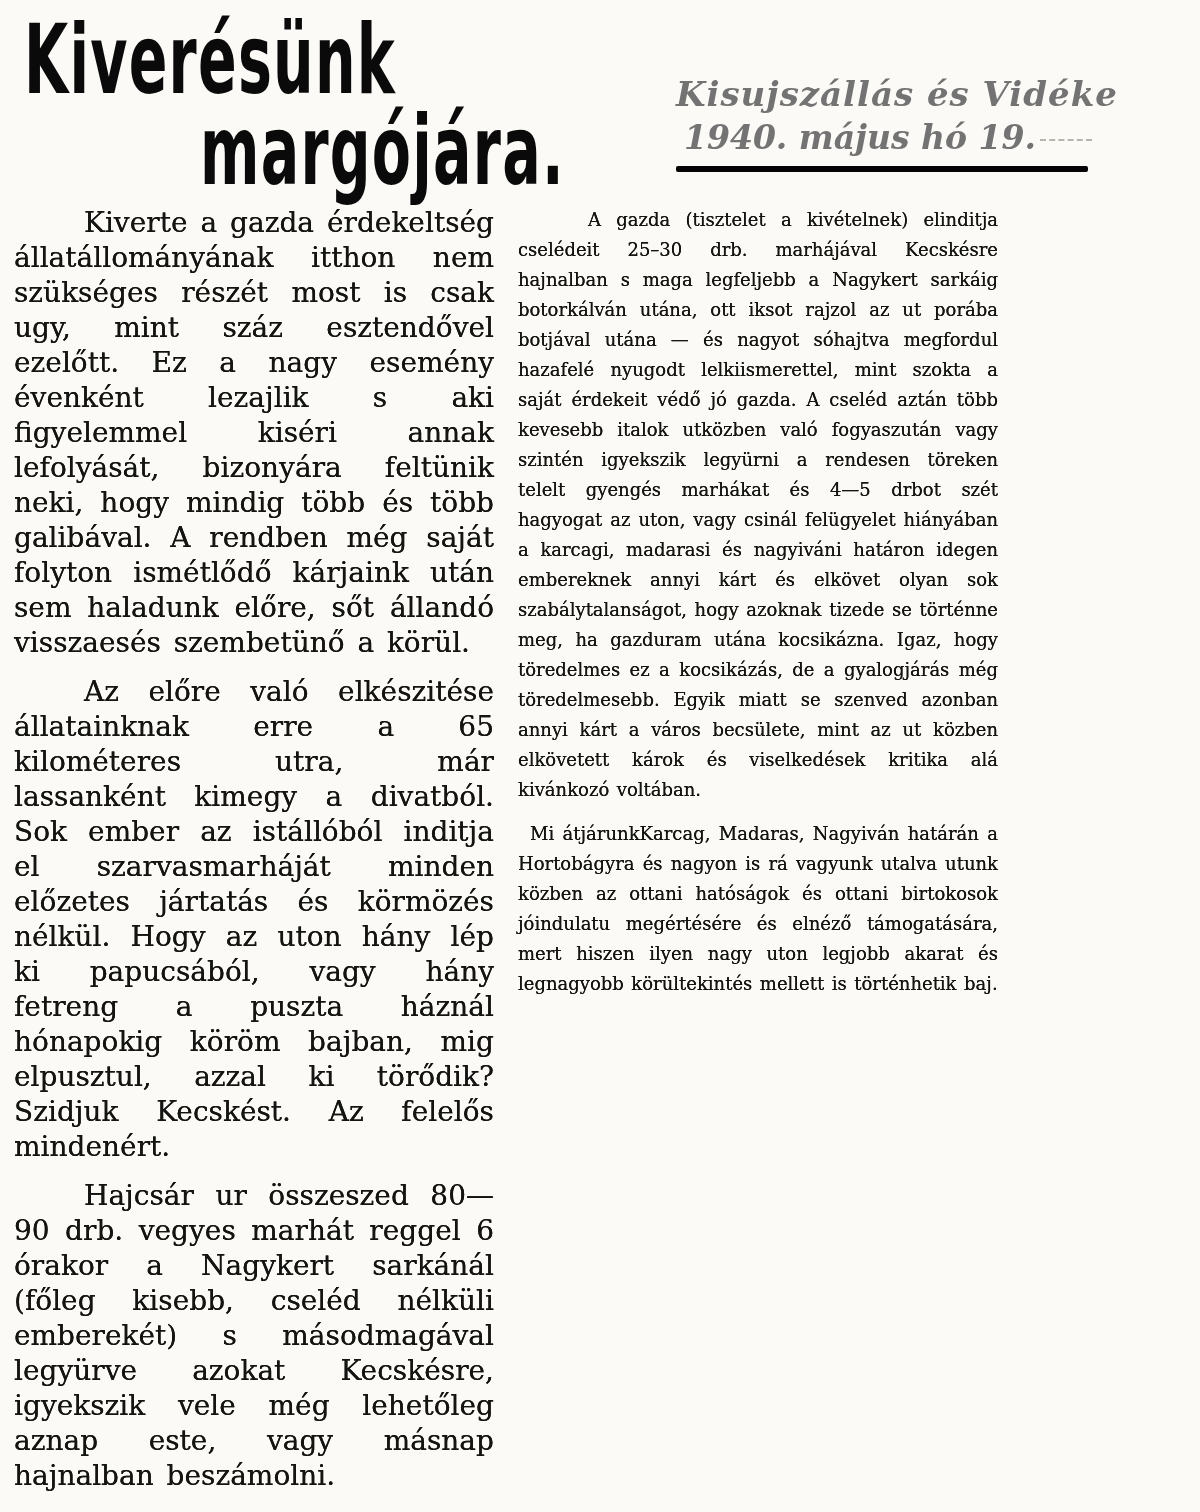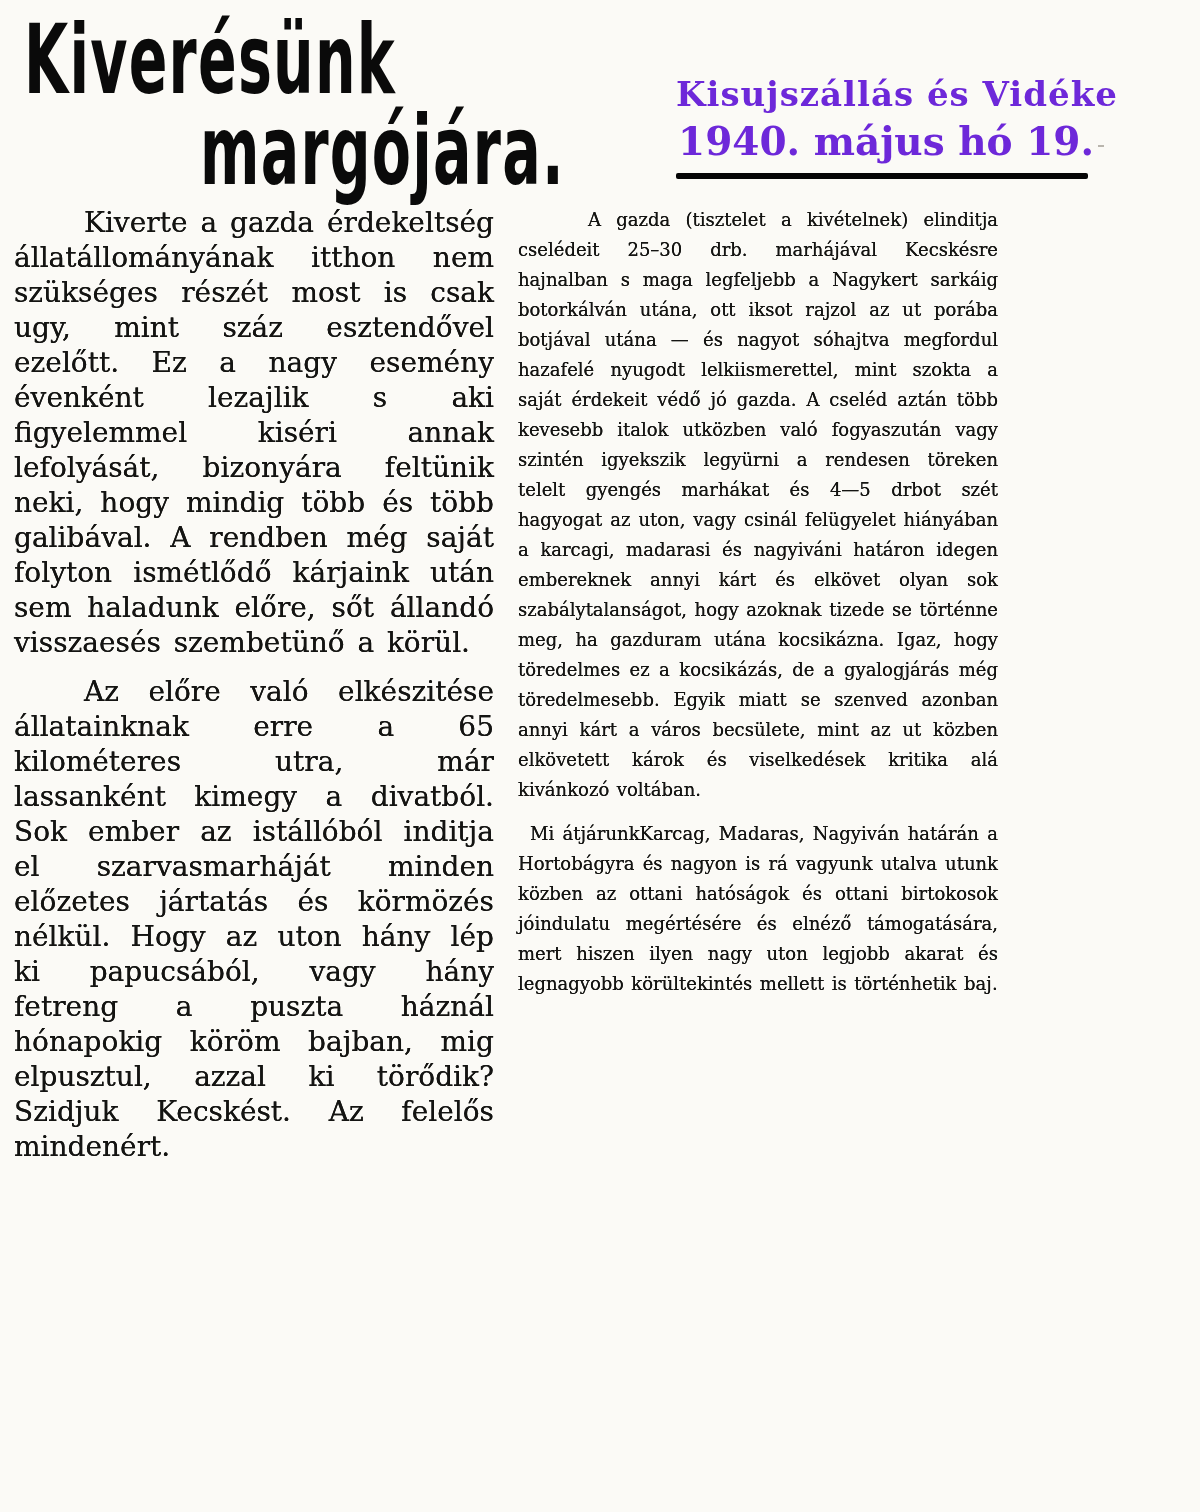--- a/index.html
+++ b/index.html
@@ -17,24 +17,25 @@
     font-weight: bold; color: #0a0a0a;
     white-space: nowrap; line-height: 1;
     transform-origin: left top;
   }
   .headline-1 { left: 24px; top: 12px;  font-size: 92px; transform: scaleX(0.62) scaleY(1.05); letter-spacing: 2px; }
   .headline-2 { left: 200px; top: 103px; font-size: 92px; transform: scaleX(0.62) scaleY(1.05); letter-spacing: 2px; }
 
   .masthead {
     position: absolute; left: 676px; top: 74px; width: 428px;
     font-family: "DejaVu Serif", "Liberation Serif", serif;
-    color: #6d28d9;
+    color: #737373;
+    font-style: italic;
   }
   .masthead-title { font-size: 34px; font-weight: bold; letter-spacing: 1px; white-space: nowrap; }
-  .masthead-date-row { margin-top: 4px; margin-left: 2px; font-size: 39px; font-weight: bold; white-space: nowrap; display: flex; align-items: baseline; }
+  .masthead-date-row { margin-top: 4px; margin-left: 8px; font-size: 33px; font-weight: bold; white-space: nowrap; display: flex; align-items: baseline; }
   .date-dashes { display: inline-block; width: 52px; border-top: 2px dashed #b9b5ad; margin-left: 4px; transform: translateY(-8px); }
   .masthead-rule { margin-top: 9px; height: 6px; background: #050505; width: 412px; border-radius: 2px; }
 
   
   .columns {
     position: absolute; top: 205px; left: 0; width: 1012px;
     display: flex; padding: 0 14px; gap: 24px; box-sizing: border-box;
   }
   .col { text-align: justify; text-justify: inter-word; hyphens: none; }
   .col p { margin: 0 0 14px 0; text-indent: 70px; text-shadow: 0 0 0.6px currentColor; }
@@ -63,20 +64,21 @@
       <span class="date-dashes"></span>
     </div>
     <div class="masthead-rule"></div>
   </div>
 
   <div class="columns">
 
     <div class="col col-left">
       <p>Kiverte a gazda érdekeltség állatállományának itthon nem szükséges részét most is csak ugy, mint száz esztendővel ezelőtt. Ez a nagy esemény évenként lezajlik s aki figyelemmel kiséri annak lefolyását, bizonyára feltünik neki, hogy mindig több és több galibával. A rendben még saját folyton ismétlődő kárjaink után sem haladunk előre, sőt állandó visszaesés szembetünő a körül.</p>
       <p>Az előre való elkészitése állatainknak erre a 65 kilométeres utra, már lassanként kimegy a divatból. Sok ember az istállóból inditja el szarvasmarháját minden előzetes jártatás és körmözés nélkül. Hogy az uton hány lép ki papucsából, vagy hány fetreng a puszta háznál hónapokig köröm bajban, mig elpusztul, azzal ki törődik? Szidjuk Kecskést. Az felelős mindenért.</p>
+      <p>Hajcsár ur összeszed 80—90 drb. vegyes marhát reggel 6 órakor a Nagykert sarkánál (főleg kisebb, cseléd nélküli emberekét) s másodmagával legyürve azokat Kecskésre, igyekszik vele még lehetőleg aznap este, vagy másnap hajnalban beszámolni.</p>
     </div>
 
     <div class="col col-right">
       <p>A gazda (tisztelet a kivételnek) elinditja cselédeit 25–30 drb. marhájával Kecskésre hajnalban s maga legfeljebb a Nagykert sarkáig botorkálván utána, ott iksot rajzol az ut porába botjával utána — és nagyot sóhajtva megfordul hazafelé nyugodt lelkiismerettel, mint szokta a saját érdekeit védő jó gazda. A cseléd aztán több kevesebb italok utközben való fogyaszután vagy szintén igyekszik legyürni a rendesen töreken telelt gyengés marhákat és 4—5 drbot szét hagyogat az uton, vagy csinál felügyelet hiányában a karcagi, madarasi és nagyiváni határon idegen embereknek annyi kárt és elkövet olyan sok szabálytalanságot, hogy azoknak tizede se történne meg, ha gazduram utána kocsikázna. Igaz, hogy töredelmes ez a kocsikázás, de a gyalogjárás még töredelmesebb. Egyik miatt se szenved azonban annyi kárt a város becsülete, mint az ut közben elkövetett károk és viselkedések kritika alá kivánkozó voltában.</p>
       <p class="small-indent">Mi átjárunkKarcag, Madaras, Nagyiván határán a Hortobágyra és nagyon is rá vagyunk utalva utunk közben az ottani hatóságok és ottani birtokosok jóindulatu megértésére és elnéző támogatására, mert hiszen ilyen nagy uton legjobb akarat és legnagyobb körültekintés mellett is történhetik baj.</p>
     </div>
 
   </div>
 </div>
 

